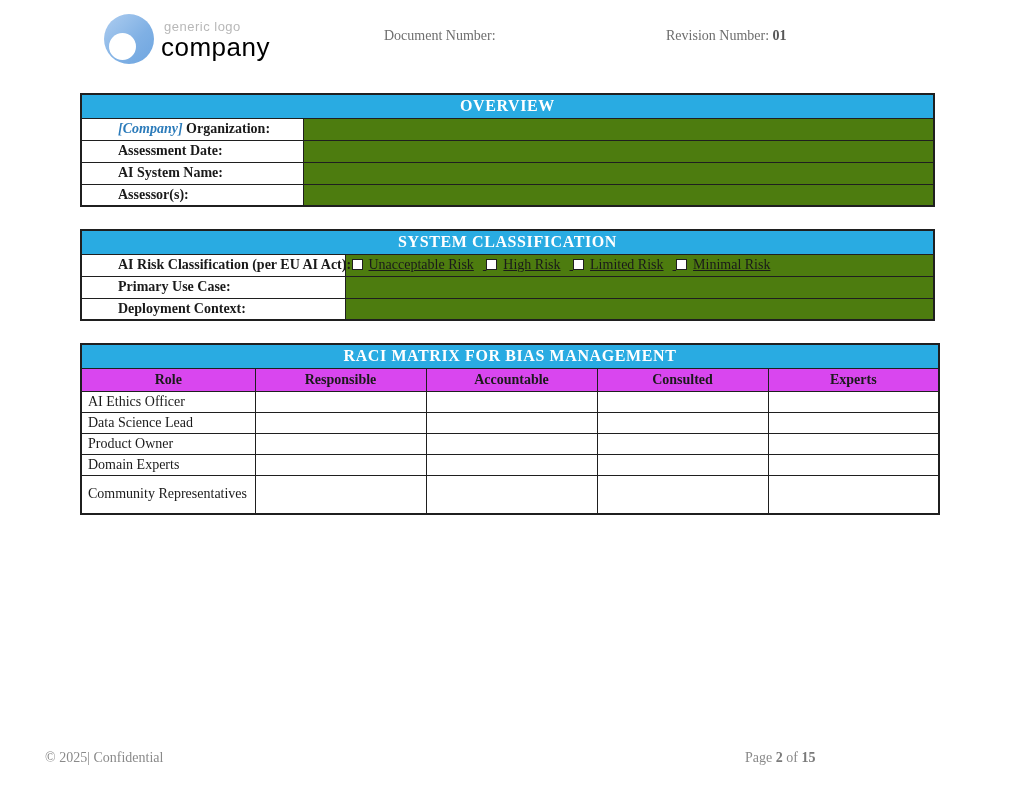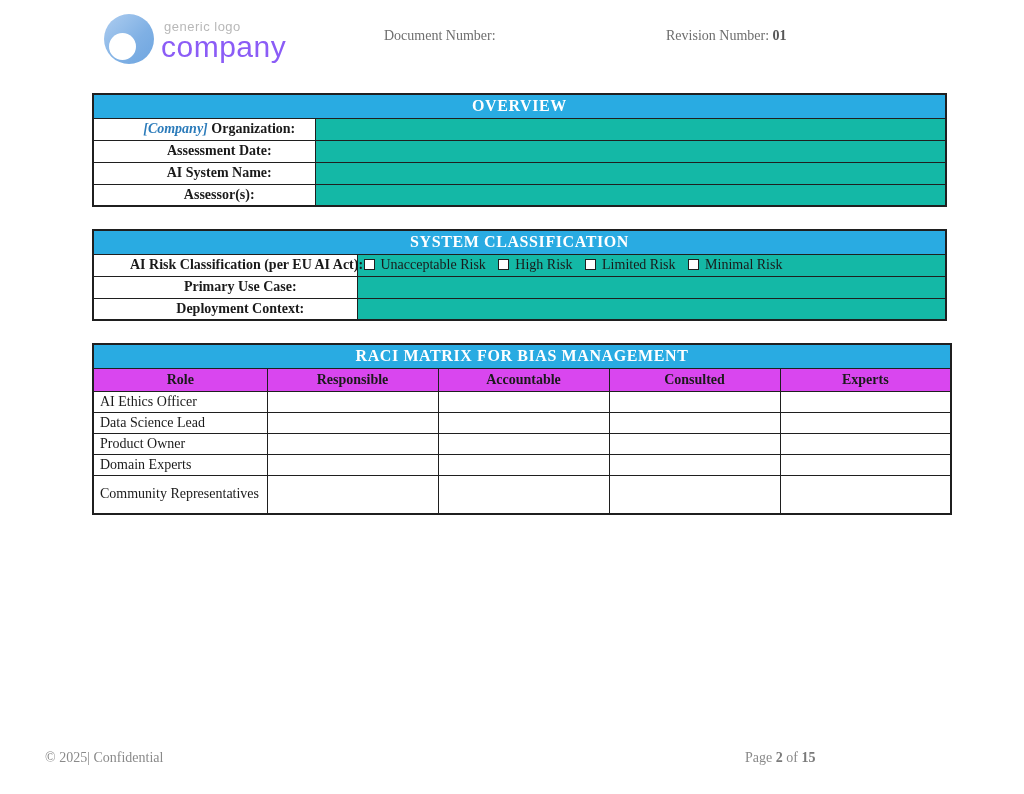--- a/index.html
+++ b/index.html
@@ -8,36 +8,36 @@
 
   
   .doc-header { position:absolute; left:16px; top:0; width:1024px; height:80px; }
   .logo { position:absolute; left:88px; top:14px; display:flex; align-items:center; }
   .logo-mark { position:relative; width:50px; height:50px; border-radius:50%;
                background:linear-gradient(135deg,#aecdf0 0%,#7fb0e4 60%,#6ea5e0 100%); }
   .logo-mark::after { content:""; position:absolute; left:5px; top:19px; width:27px; height:27px;
                border-radius:50%; background:#ffffff; }
   .logo-text { margin-left:7px; font-family:"Liberation Sans", sans-serif; }
   .logo-small { font-size:13px; color:#b8b8b8; letter-spacing:0.5px; margin-left:3px; }
-  .logo-large { font-size:30px; color:#8b5cf6; line-height:26px; letter-spacing:0.5px; }
+  .logo-large { font-size:26px; color:#000000; line-height:26px; letter-spacing:0.5px; }
 
   .doc-meta { position:absolute; left:368px; top:15px; width:560px; font-size:14px; color:#6e6e6e; }
   .doc-meta b { color:#565656; }
   .meta-line2 { position:relative; margin-top:13px; }
   .meta-revision { position:absolute; left:282px; top:0; }
 
   
-  table { border-collapse:collapse; table-layout:fixed; position:absolute; left:92px;
+  table { border-collapse:collapse; table-layout:fixed; position:absolute; left:80px;
           width:855px; font-size:14px; }
   td, th { border:1px solid #1f1f1f; padding:0 6px; vertical-align:middle; }
   table { border:2px solid #1f1f1f; }
   .tbl-title { background:#29ABE2; color:#ffffff; font-weight:bold; font-size:16px;
                text-align:center; letter-spacing:0.6px; height:24px; }
-  .label-cell { text-align:center; font-weight:bold; white-space:nowrap;padding-left:36px; }
-  .value-cell { background:#14b8a6; }
+  .label-cell { text-align:left; font-weight:bold; white-space:nowrap;padding-left:36px; }
+  .value-cell { background:#4d7c0f;text-decoration:underline; }
 
   #overview-table { top:93px; }
   #overview-table tr { height:22px; }
   #overview-table col.c1 { width:222px; }
   .company-token { color:#2B7BBA; font-style:italic; font-weight:bold; }
 
   #system-table { top:229px;border-radius:14px; }
   #system-table tr { height:22px; }
   #system-table col.c1 { width:264px; }
   .risk-option { margin-right:9px; white-space:nowrap; }

